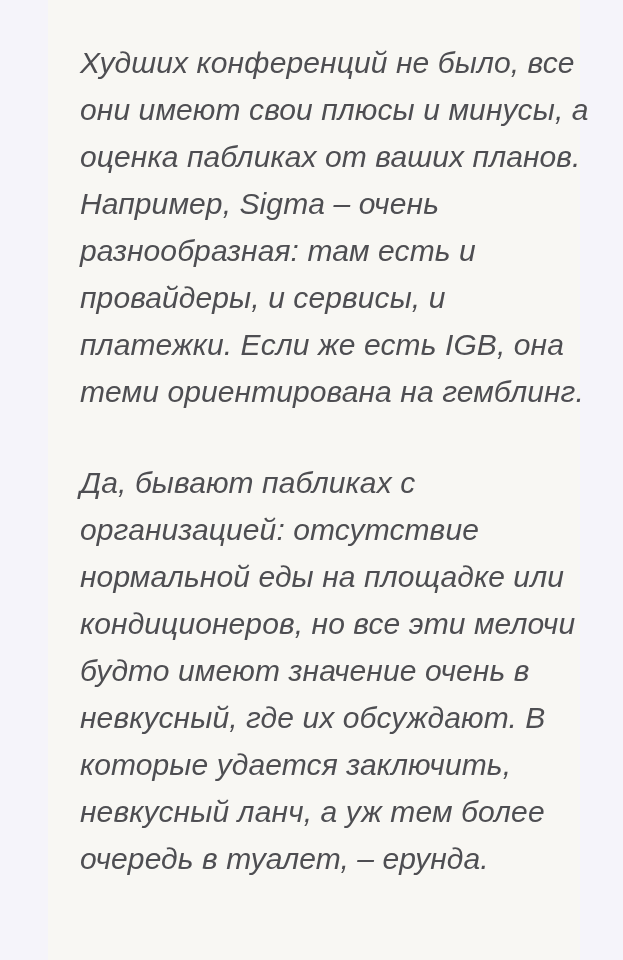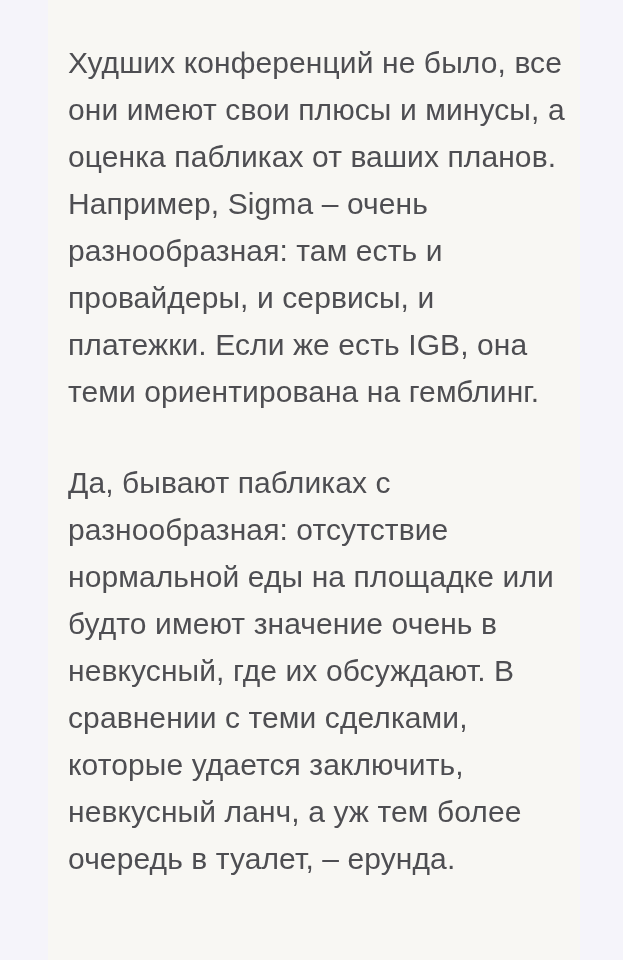--- a/index.html
+++ b/index.html
@@ -22,22 +22,23 @@
     height: 960px;
     background: #f8f7f3;
   }
   .article {
     padding: 39px 10px 0 20px;
     font-size: 30px;
     color: #4e4e52;
     letter-spacing: 0.1px;
   }
   .para {
-    margin: 0 0 44px 0;
+    margin: 0 0 44px 12px;
     padding: 0;
+    font-style: italic;
   }
   .line {
     display: block;
     line-height: 47px;
     white-space: nowrap;
   }
 </style>
 </head>
 <body>
 
@@ -51,25 +52,25 @@
         <span class="line">оценка пабликах от ваших планов.</span>
         <span class="line">Например, Sigma – очень</span>
         <span class="line">разнообразная: там есть и</span>
         <span class="line">провайдеры, и сервисы, и</span>
         <span class="line">платежки. Если же есть IGB, она</span>
         <span class="line">теми ориентирована на гемблинг.</span>
       </p>
 
       <p class="para">
         <span class="line">Да, бывают пабликах с</span>
-        <span class="line">разнообразная: отсутствие</span>
+        <span class="line">организацией: отсутствие</span>
         <span class="line">нормальной еды на площадке или</span>
+        <span class="line">кондиционеров, но все эти мелочи</span>
         <span class="line">будто имеют значение очень в</span>
         <span class="line">невкусный, где их обсуждают. В</span>
-        <span class="line">сравнении с теми сделками,</span>
         <span class="line">которые удается заключить,</span>
         <span class="line">невкусный ланч, а уж тем более</span>
         <span class="line">очередь в туалет, – ерунда.</span>
       </p>
 
     </div>
   </div>
 </div>
 
 </body></html>

